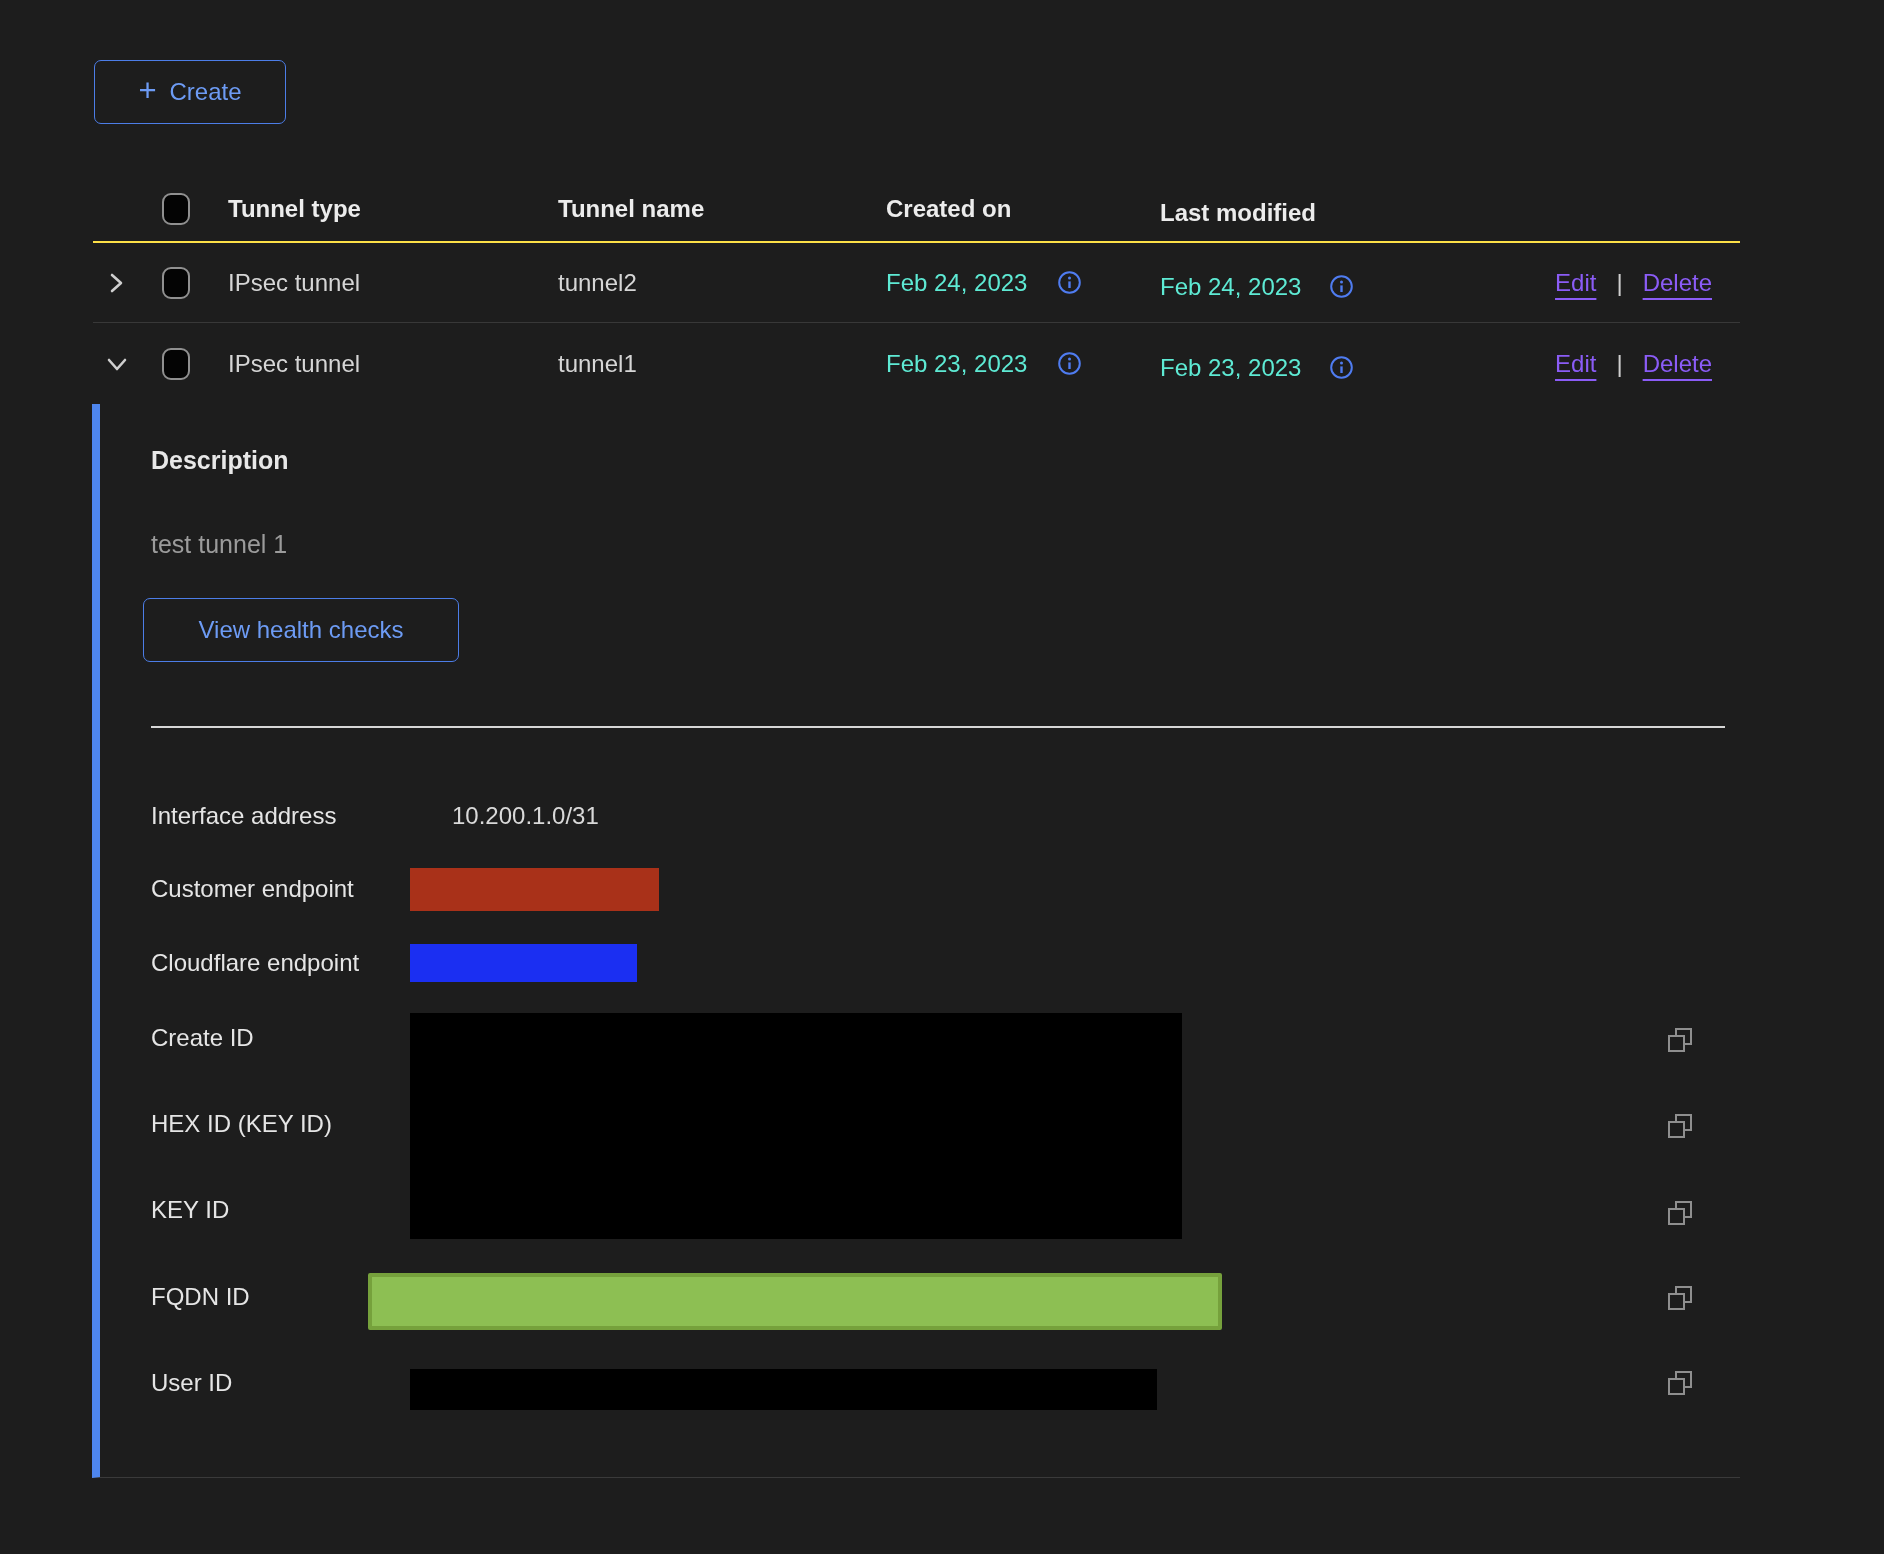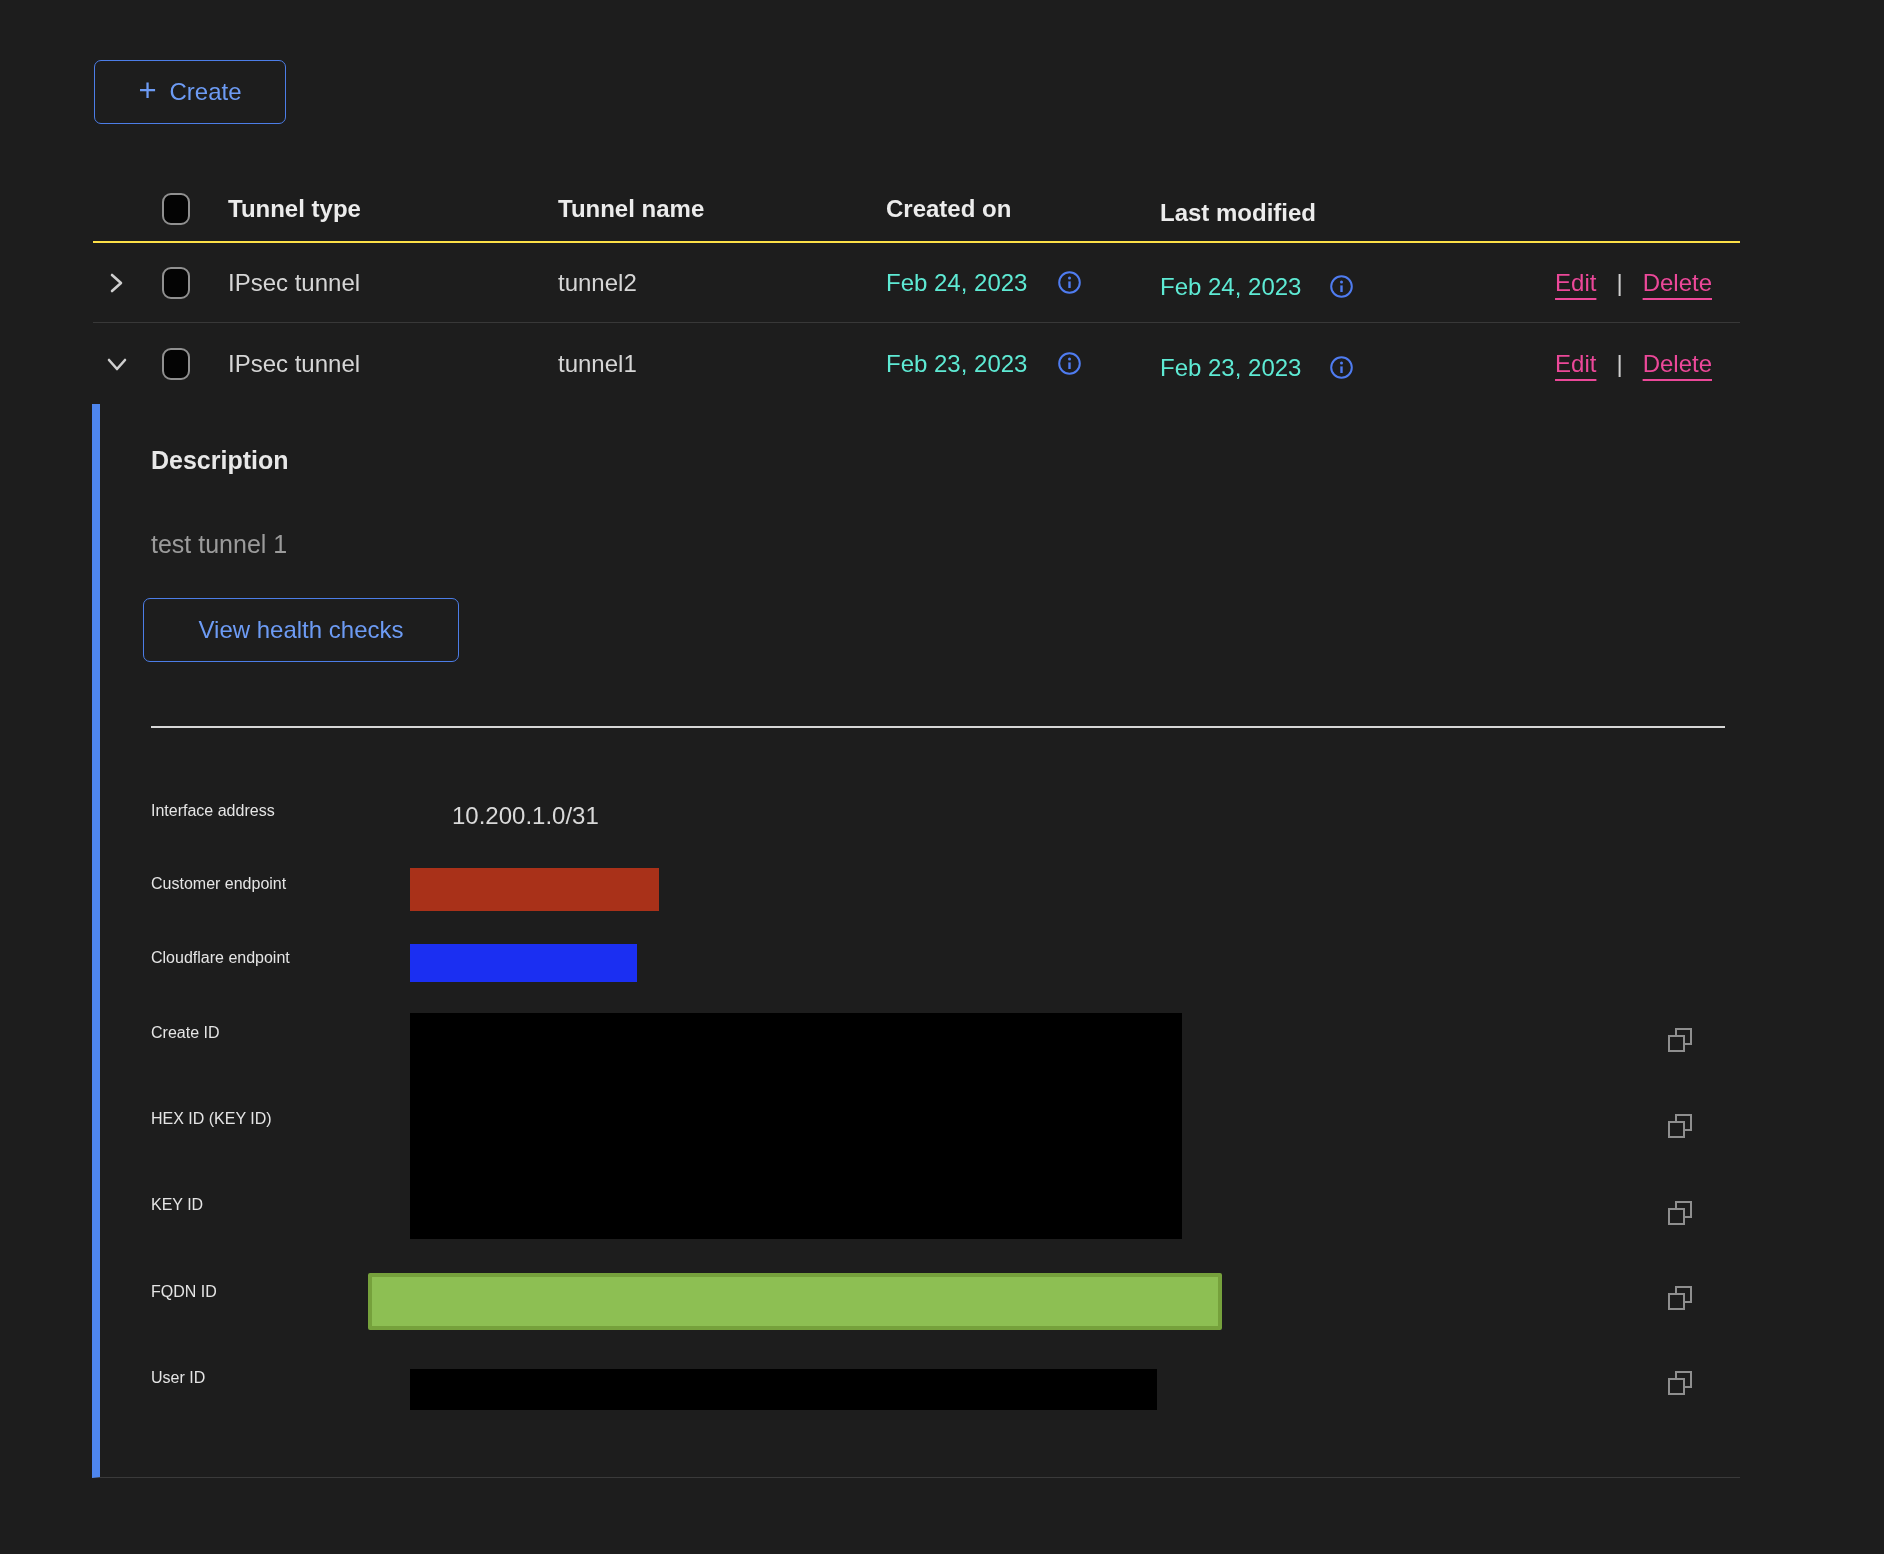--- a/index.html
+++ b/index.html
@@ -29,39 +29,39 @@
   .c-cb{width:66px;display:flex;align-items:center;}
   .c-type{width:330px;}
   .c-name{width:328px;}
   .c-created{width:274px;display:flex;align-items:center;gap:30px;}
   .c-modified{flex:1;display:flex;align-items:center;gap:28px;margin-top:8px;}
   .c-actions{display:flex;align-items:center;gap:20px;padding-right:28px;font-size:24px;}
   .checkbox{
     width:28px;height:32px;border:2px solid #909090;border-radius:9px;
     background:#040404;box-sizing:border-box;cursor:pointer;
   }
-  .link{color:#ec4899;text-decoration:underline;text-underline-offset:7px;text-decoration-thickness:1.5px;cursor:pointer;}
+  .link{color:#8b5cf6;text-decoration:underline;text-underline-offset:7px;text-decoration-thickness:1.5px;cursor:pointer;}
   .sep{color:#cfcfcf;}
   .date-txt{color:#5eead4;}
 
   
   .panel{
     position:absolute;left:92px;top:404px;width:1648px;height:1074px;
     border-left:8px solid #4e86ee;border-bottom:1px solid #3a3a3a;box-sizing:border-box;
   }
   .panel .desc-label{left:32px;top:42px;font-size:25px;font-weight:600;color:#e8e8e8;}
   .panel .desc-value{left:32px;top:126px;font-size:25px;color:#9b9b9b;}
   .health-btn{
     position:absolute;left:32px;top:194px;width:316px;height:64px;
     background:transparent;border:1px solid #4c7de7;border-radius:7px;
     color:#6d9bf4;font-size:24px;font-family:inherit;cursor:pointer;margin-left:11px;
   }
   .panel .hr{left:32px;top:322px;width:1574px;height:2px;background:#d6d6d6;}
 
-  .flabel{left:32px;font-size:16px;color:#e5e5e5;}
+  .flabel{left:32px;font-size:24px;color:#e5e5e5;}
   .l-interface{top:398px}.l-customer{top:471px}.l-cloudflare{top:545px}
   .l-tunnelid{top:620px}.l-hex{top:706px}.l-key{top:792px}
   .l-fqdn{top:879px}.l-user{top:965px}
 
   .val-interface{left:333px;top:398px;font-size:24px;color:#d9d9d9;}
   .redact{position:absolute;}
   .r-red{left:310px;top:464px;width:249px;height:43px;background:#a93119;}
   .r-blue{left:310px;top:540px;width:227px;height:38px;background:#1b2ff2;}
   .r-black-lg{left:310px;top:609px;width:772px;height:226px;background:#000;}
   .r-green{left:268px;top:869px;width:854px;height:57px;background:#8dbf53;border:4px solid #76a13c;box-sizing:border-box;border-radius:2px;}

